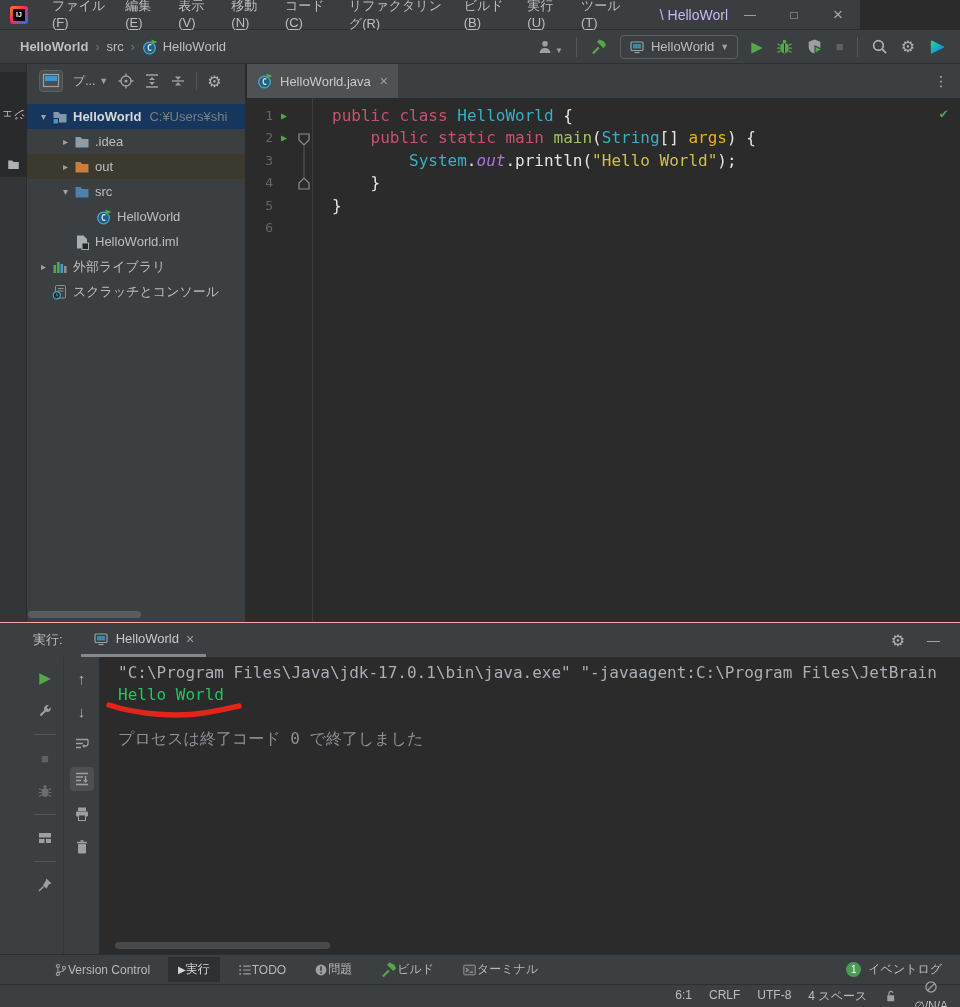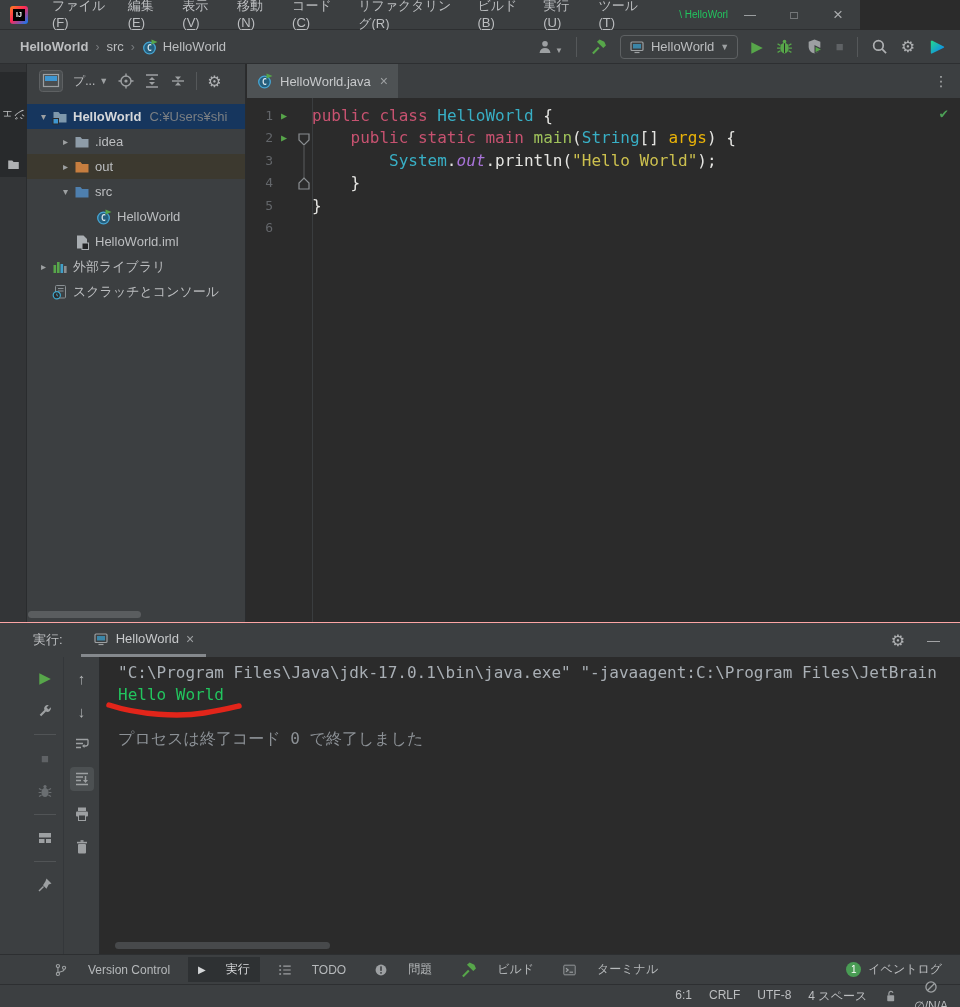--- a/index.html
+++ b/index.html
@@ -8,21 +8,21 @@
   svg { display:block; }
   .icon { display:inline-flex; align-items:center; justify-content:center; flex:none; }
 
   
   #titlebar { position:absolute; left:0; top:0; width:860px; height:30px; background:#3B3E40; border-bottom:1px solid #2D2F31; display:flex; align-items:center; }
   #app-logo { width:18px; height:18px; margin:0 14px 0 10px; border-radius:3px; background:linear-gradient(135deg,#FC801D 0%,#FE2857 45%,#007EFF 100%); position:relative; flex:none; }
   #app-logo span { position:absolute; left:3px; top:3px; right:3px; bottom:3px; background:#000; color:#fff; font-size:7px; font-weight:bold; display:flex; align-items:center; justify-content:center; }
   .menu-item { position:relative; padding:5px 10px; font-size:13px; color:#BCBEC0; cursor:default; }
   .menu-item u { text-underline-offset:2px; }
   .scribble-menu { position:absolute; left:4px; right:2px; bottom:-3px; width:calc(100% - 6px); height:10px; pointer-events:none; }
-  #window-title { margin-left:26px; color:#22c55e; font-size:10px; white-space:pre; }
+  #window-title { margin-left:26px; color:#c4b5fd; font-size:14px; white-space:pre; }
   #window-controls { margin-left:auto; display:flex; height:30px; }
   .win-btn { width:44px; display:flex; align-items:center; justify-content:center; color:#A9ABAD; font-size:12px; }
   .win-btn.close { font-size:17px; }
 
   
   #toolbar { position:absolute; left:0; top:30px; width:960px; height:34px; background:#3C3F41; border-bottom:1px solid #2D2F31; display:flex; align-items:center; }
   #breadcrumb { display:flex; align-items:center; gap:7px; padding-left:20px; font-size:13px; }
   .crumb-root { font-weight:bold; color:#D3D5D7; }
   .crumb-sep { color:#787B7E; font-size:12px; }
   .crumb { color:#BCBEC0; display:flex; align-items:center; gap:5px; }
@@ -66,21 +66,21 @@
   #tabbar { height:34px; background:#3C3F41; display:flex; align-items:stretch; }
   #editor-tab { background:#4E5254; display:flex; align-items:center; gap:7px; padding:0 10px; font-size:13px; color:#C7C9CB; }
   #editor-tab .tab-close { color:#9DA0A2; font-size:14px; margin-left:2px; }
   #tabbar-more { margin-left:auto; align-self:center; padding-right:12px; color:#AFB1B3; font-size:14px; }
   #editor-body { position:relative; height:524px; font-family:"DejaVu Sans Mono","Liberation Mono",monospace; }
   #code-lines { padding-top:6px; }
   .code-line { height:22.5px; display:flex; align-items:center; }
   .code-line .ln { width:26px; text-align:right; color:#63666A; font-size:13px; flex:none; }
   .code-line .runmark { width:22px; text-align:center; color:#57A64A; font-size:10px; flex:none; }
   .code-line .foldcol { width:17px; flex:none; }
-  .code-line .codetext { white-space:pre; font-size:16px; color:#E4E4E1; }
+  .code-line .codetext { white-space:pre; font-size:16px; color:#E4E4E1;padding-left:20px; }
   #gutter-sep { position:absolute; left:65px; top:0; bottom:0; width:1px; background:#3A3D3F; }
   .tok-kw { color:#C75270; } .tok-cl { color:#38AFC5; } .tok-fn { color:#9FC25B; }
   .tok-arg { color:#eab308; } .tok-field { color:#A974D9; font-style:italic; } .tok-str { color:#CCC04E; }
   #inspect-ok { position:absolute; right:12px; top:7px; color:#4DA157; font-size:14px; }
   #fold-overlay { position:absolute; left:50px; top:0; width:14px; height:120px; pointer-events:none; }
 
   
   #runpanel { position:absolute; left:0; top:622px; width:960px; height:332px; background:#3C3F41; border-top:1px solid #fca5a5; }
   #run-header { height:34px; display:flex; align-items:stretch; padding-left:33px; }
   #run-label { align-self:center; font-size:13px; color:#BCBEC0; margin-right:18px; }
@@ -97,21 +97,21 @@
   #console { position:absolute; left:100px; top:34px; right:0; bottom:0; background:#2B2B2B; padding:6px 0 0 18px; font-family:"DejaVu Sans Mono","Liberation Mono",monospace; font-size:16px; overflow:hidden; }
   .console-line { height:22px; white-space:pre; position:relative; }
   .console-line.cmd { color:#A9AFB5; }
   .console-line.out { color:#22c55e; }
   .console-line.info { color:#8C9196; }
   .scribble-console { position:absolute; left:-14px; top:15px; pointer-events:none; }
   #console-hscroll { position:absolute; left:15px; bottom:5px; width:215px; height:7px; border-radius:4px; background:#47494B; }
 
   
   #bottombar { position:absolute; left:0; top:954px; width:960px; height:30px; background:#3C3F41; border-top:1px solid #2D2F31; display:flex; align-items:center; padding-left:44px; }
-  .bb-item { display:flex; align-items:center; gap:20px; font-size:12px; color:#B6B9BB; padding:4px 10px; margin-right:8px; }
+  .bb-item { display:flex; align-items:center; gap:0; font-size:12px; color:#B6B9BB; padding:4px 10px; margin-right:8px; }
   .bb-item.active { background:#2E3133; color:#DADCDE; }
   .bb-item .bb-play { color:#D4D6D8; font-size:10px; }
   #bb-right { margin-left:auto; display:flex; align-items:center; gap:7px; padding-right:18px; font-size:12px; }
   #event-badge { width:15px; height:15px; border-radius:50%; background:#499C54; color:#fff; font-size:10px; display:flex; align-items:center; justify-content:center; }
   #statusbar { position:absolute; left:0; top:984px; width:960px; height:23px; background:#3C3F41; border-top:1px solid #2D2F31; display:flex; align-items:center; font-size:12px; color:#BCBEC0; }
   #status-left { display:flex; align-items:center; gap:10px; padding-left:8px; }
   #status-right { margin-left:auto; display:flex; align-items:center; gap:17px; padding-right:12px; }
   .status-item { color:#BCBEC0; }
   #status-na { display:flex; align-items:center; gap:5px;flex-direction:column; }
 </style>

